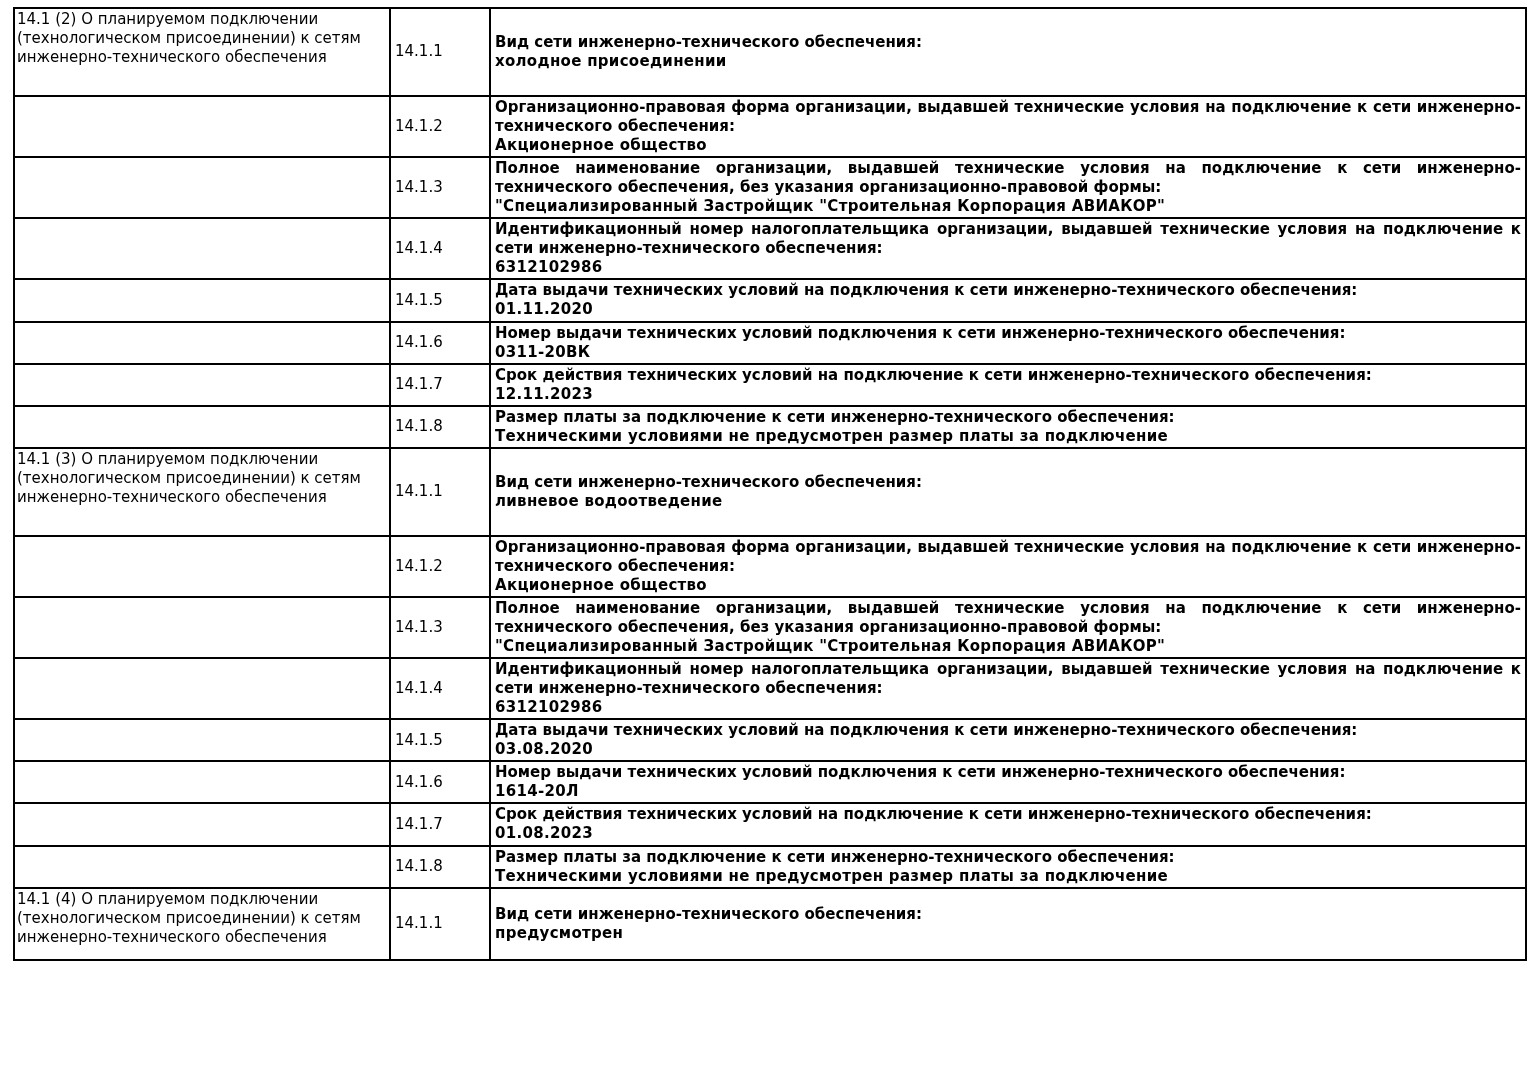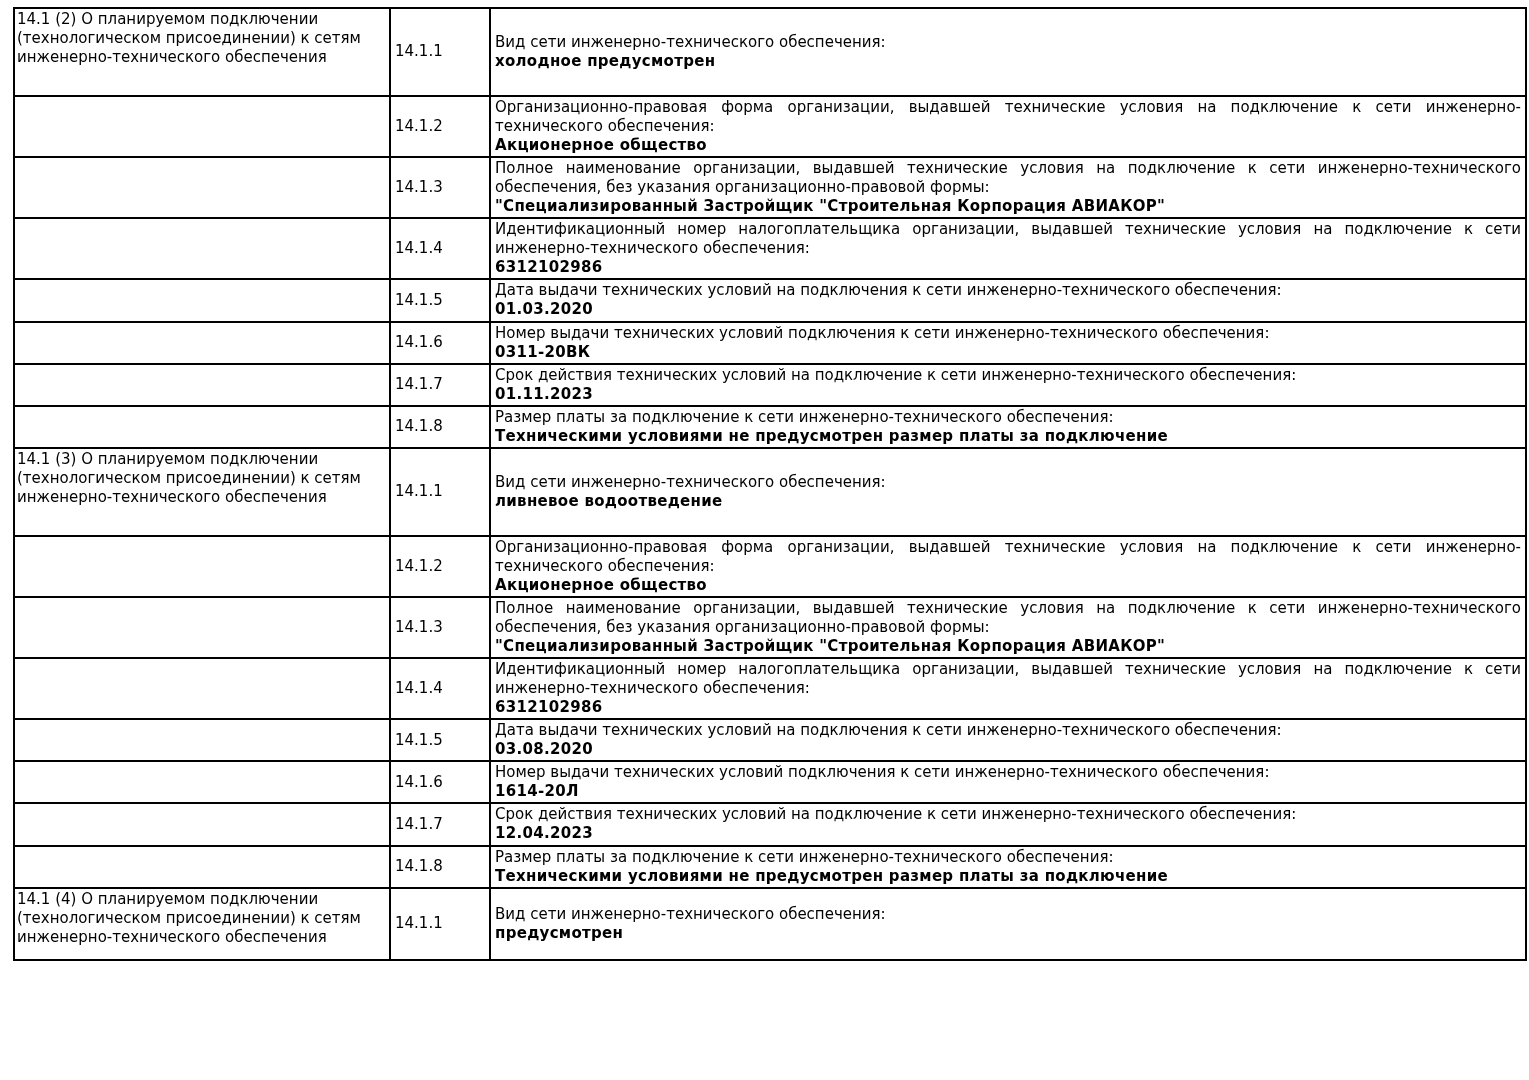--- a/index.html
+++ b/index.html
@@ -36,20 +36,21 @@
     vertical-align: top;
     padding-left: 2px;
   }
   tr.group-first  { height: 88px; }
   tr.group-single { height: 72px; }
   .group-title {
     line-height: 1.27;
   }
   .label {
     text-align: justify;
+    font-weight: bold;
   }
   .value {
     font-weight: bold;
     letter-spacing: 0.3px;
   }
 </style>
 </head>
 <body>
 
 <div class="page">
@@ -62,21 +63,21 @@
     <tbody>
         <tr class="group-first">
           <td class="col-group">
             <div class="group-title">14.1 (2) О планируемом подключении (технологическом присоединении) к сетям инженерно-технического обеспечения</div>
           </td>
           <td class="col-num">
             <div>14.1.1</div>
           </td>
           <td class="col-content">
             <div class="label">Вид сети инженерно-технического обеспечения:</div>
-            <div class="value">холодное предусмотрен</div>
+            <div class="value">холодное присоединении</div>
           </td>
         </tr>
         <tr>
           <td class="col-group"></td>
           <td class="col-num">
             <div>14.1.2</div>
           </td>
           <td class="col-content">
             <div class="label">Организационно-правовая форма организации, выдавшей технические условия на подключение к сети инженерно-технического обеспечения:</div>
             <div class="value">Акционерное общество</div>
@@ -102,41 +103,41 @@
             <div class="value">6312102986</div>
           </td>
         </tr>
         <tr>
           <td class="col-group"></td>
           <td class="col-num">
             <div>14.1.5</div>
           </td>
           <td class="col-content">
             <div class="label">Дата выдачи технических условий на подключения к сети инженерно-технического обеспечения:</div>
-            <div class="value">01.03.2020</div>
+            <div class="value">01.11.2020</div>
           </td>
         </tr>
         <tr>
           <td class="col-group"></td>
           <td class="col-num">
             <div>14.1.6</div>
           </td>
           <td class="col-content">
             <div class="label">Номер выдачи технических условий подключения к сети инженерно-технического обеспечения:</div>
             <div class="value">0311-20ВК</div>
           </td>
         </tr>
         <tr>
           <td class="col-group"></td>
           <td class="col-num">
             <div>14.1.7</div>
           </td>
           <td class="col-content">
             <div class="label">Срок действия технических условий на подключение к сети инженерно-технического обеспечения:</div>
-            <div class="value">01.11.2023</div>
+            <div class="value">12.11.2023</div>
           </td>
         </tr>
         <tr>
           <td class="col-group"></td>
           <td class="col-num">
             <div>14.1.8</div>
           </td>
           <td class="col-content">
             <div class="label">Размер платы за подключение к сети инженерно-технического обеспечения:</div>
             <div class="value">Техническими условиями не предусмотрен размер платы за подключение</div>
@@ -204,21 +205,21 @@
             <div class="value">1614-20Л</div>
           </td>
         </tr>
         <tr>
           <td class="col-group"></td>
           <td class="col-num">
             <div>14.1.7</div>
           </td>
           <td class="col-content">
             <div class="label">Срок действия технических условий на подключение к сети инженерно-технического обеспечения:</div>
-            <div class="value">12.04.2023</div>
+            <div class="value">01.08.2023</div>
           </td>
         </tr>
         <tr>
           <td class="col-group"></td>
           <td class="col-num">
             <div>14.1.8</div>
           </td>
           <td class="col-content">
             <div class="label">Размер платы за подключение к сети инженерно-технического обеспечения:</div>
             <div class="value">Техническими условиями не предусмотрен размер платы за подключение</div>

